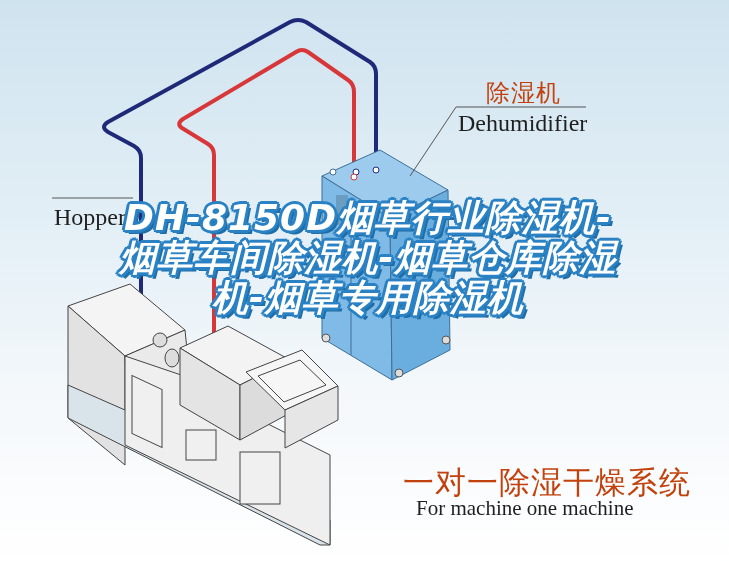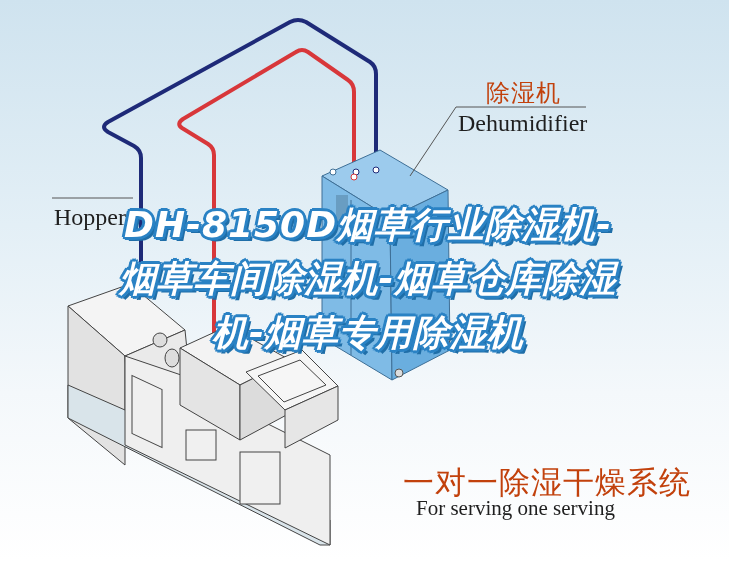--- a/index.html
+++ b/index.html
@@ -17,21 +17,21 @@
   }
   .label-en {
     position: absolute; font-family: "Liberation Serif", "DejaVu Serif", serif; color: #1f1f1f;
     font-size: 24px;
   }
 
   .title-overlay {
     position: absolute; left: 118px; top: 198px; width: 500px;
     text-align: center;
     font-family: "DejaVu Sans", sans-serif; font-weight: bold; font-style: italic;
-    font-size: 36px; line-height: 54px; color: #ffffff; letter-spacing: 1px;
+    font-size: 36px; line-height: 40px; color: #ffffff; letter-spacing: 1px;
     -webkit-text-stroke: 2px #2a82c4;
     text-shadow:
       3px 0 0 #2a82c4, -3px 0 0 #2a82c4, 0 3px 0 #2a82c4, 0 -3px 0 #2a82c4,
       2px 2px 0 #2a82c4, -2px -2px 0 #2a82c4, 2px -2px 0 #2a82c4, -2px 2px 0 #2a82c4,
       4px 4px 0 #1f6ea8;
     paint-order: stroke fill;
   }
 </style>
 </head>
 <body>
@@ -85,16 +85,16 @@
       <ellipse cx="172" cy="358" rx="7" ry="9" fill="#ddd"></ellipse>
     </g>
   </svg>
 
   <div class="label-cn" style="left:486px; top:77px;">除湿机</div>
   <div class="label-en" style="left:458px; top:110px;">Dehumidifier</div>
 
   <div class="label-en" style="left:54px; top:204px;text-align:right;">Hopper</div>
 
   <div class="label-cn" style="left:403px; top:462px; font-size:31px;">一对一除湿干燥系统</div>
-  <div class="label-en" style="left:416px; top:496px; font-size:21px;">For serving one serving</div>
+  <div class="label-en" style="left:416px; top:496px; font-size:21px;">For machine one machine</div>
 
   <div class="title-overlay">DH-8150D烟草行业除湿机-烟草车间除湿机-烟草仓库除湿机-烟草专用除湿机</div>
 </div>
 
 </body></html>

